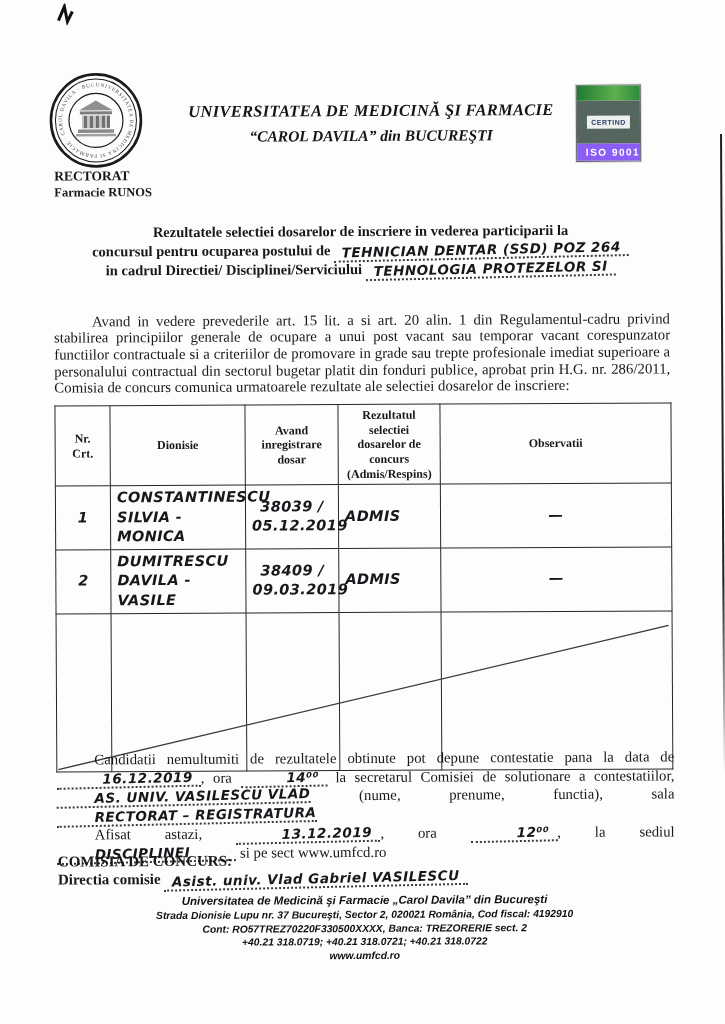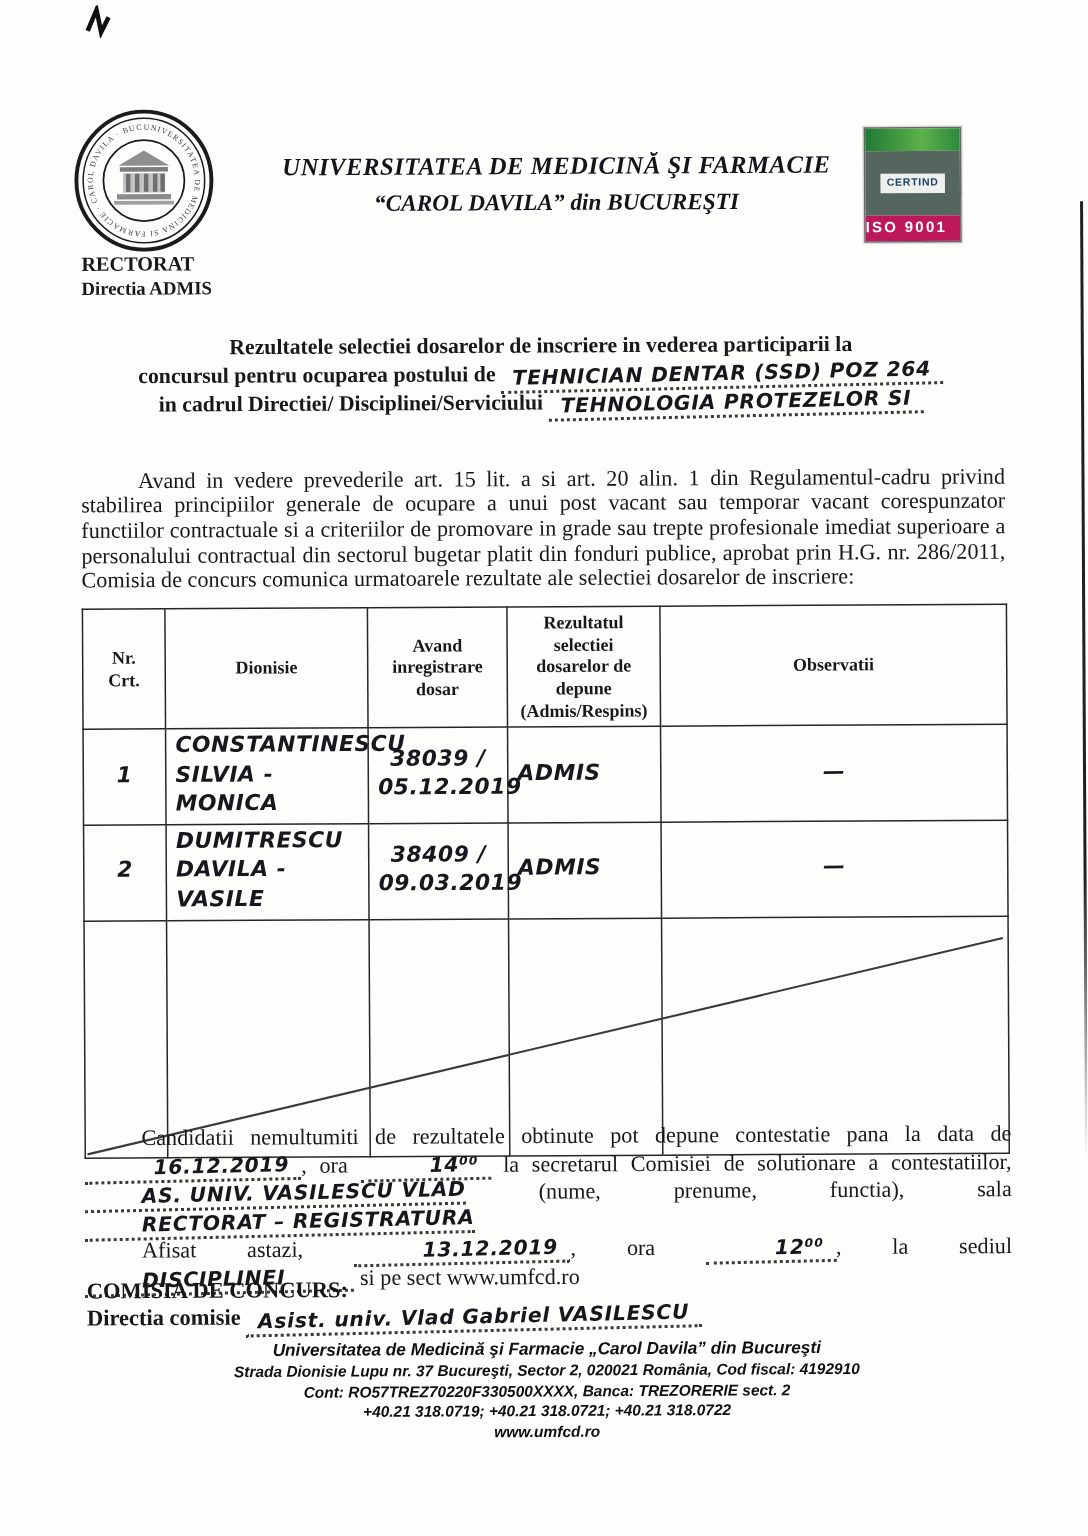--- a/index.html
+++ b/index.html
@@ -22,21 +22,21 @@
   .uni-header {
     position:absolute; left:158px; top:101px; width:430px; text-align:center;
     font-style:italic; font-weight:bold; color:#14141a;
   }
   .uni-line1 { font-size:16.5px; letter-spacing:.3px; }
   .uni-line2 { font-size:15.5px; margin-top:6px; }
   .iso { position:absolute; left:578px; top:86px; width:63px; border:1px solid #666; box-shadow:0 0 0 1px #ddd; }
   .iso-top { height:15px; background:linear-gradient(90deg,#1f7a33,#5db04c 60%,#2c8a3c); }
   .iso-mid { height:43px; background:#55665f; display:flex; align-items:center; justify-content:center; }
   .iso-label { background:#eef0ee; color:#23406b; font:bold 7px "Liberation Sans", sans-serif; padding:3px 4px; letter-spacing:.5px; }
-  .iso-bottom { height:17px; background:#be185d; color:#ffffff; font:bold 10px "Liberation Sans", sans-serif; text-align:left; line-height:17px; letter-spacing:1.5px; }
+  .iso-bottom { height:17px; background:#8b5cf6; color:#ffffff; font:bold 10px "Liberation Sans", sans-serif; text-align:right; line-height:17px; letter-spacing:1.5px; }
 
   .rectorat { position:absolute; left:56px; top:167px; font-weight:bold; font-size:13.5px; }
   .runos    { position:absolute; left:56px; top:184px; font-weight:bold; font-size:12.5px; }
 
   
   .title-block {
     position:absolute; left:62px; top:222px; width:600px; text-align:center;
     font-weight:bold; font-size:14.5px; line-height:19px;
   }
   .title-block .t-line { white-space:nowrap; }
@@ -129,21 +129,21 @@
 
     <div class="iso">
       <div class="iso-top"></div>
       <div class="iso-mid">
         <div class="iso-label">CERTIND</div>
       </div>
       <div class="iso-bottom">ISO 9001</div>
     </div>
 
     <div class="rectorat">RECTORAT</div>
-    <div class="runos">Directia ADMIS</div>
+    <div class="runos">Farmacie RUNOS</div>
 
     <div class="title-block">
       <div class="t-line">Rezultatele selectiei dosarelor de inscriere in vederea participarii la</div>
       <div class="t-line">
         <span>concursul pentru ocuparea postului de</span>
         <span class="hw dotted pad-s">TEHNICIAN DENTAR (SSD) POZ 264</span>
       </div>
       <div class="t-line">
         <span>in cadrul Directiei/ Disciplinei/Serviciului</span>
         <span class="hw dotted pad-s">TEHNOLOGIA PROTEZELOR SI</span>
@@ -165,21 +165,21 @@
           <tr class="h-row">
             <th>Nr.
 Crt.</th>
             <th>Dionisie</th>
             <th>Avand
 inregistrare
 dosar</th>
             <th>Rezultatul
 selectiei
 dosarelor de
-depune
+concurs
 (Admis/Respins)</th>
             <th>Observatii</th>
           </tr>
         </thead>
         <tbody>
           <tr class="d-row">
             <td class="hw-cell c-center">1</td>
             <td class="hw-cell">CONSTANTINESCU
 SILVIA - MONICA</td>
             <td class="hw-cell c-center">38039 /

